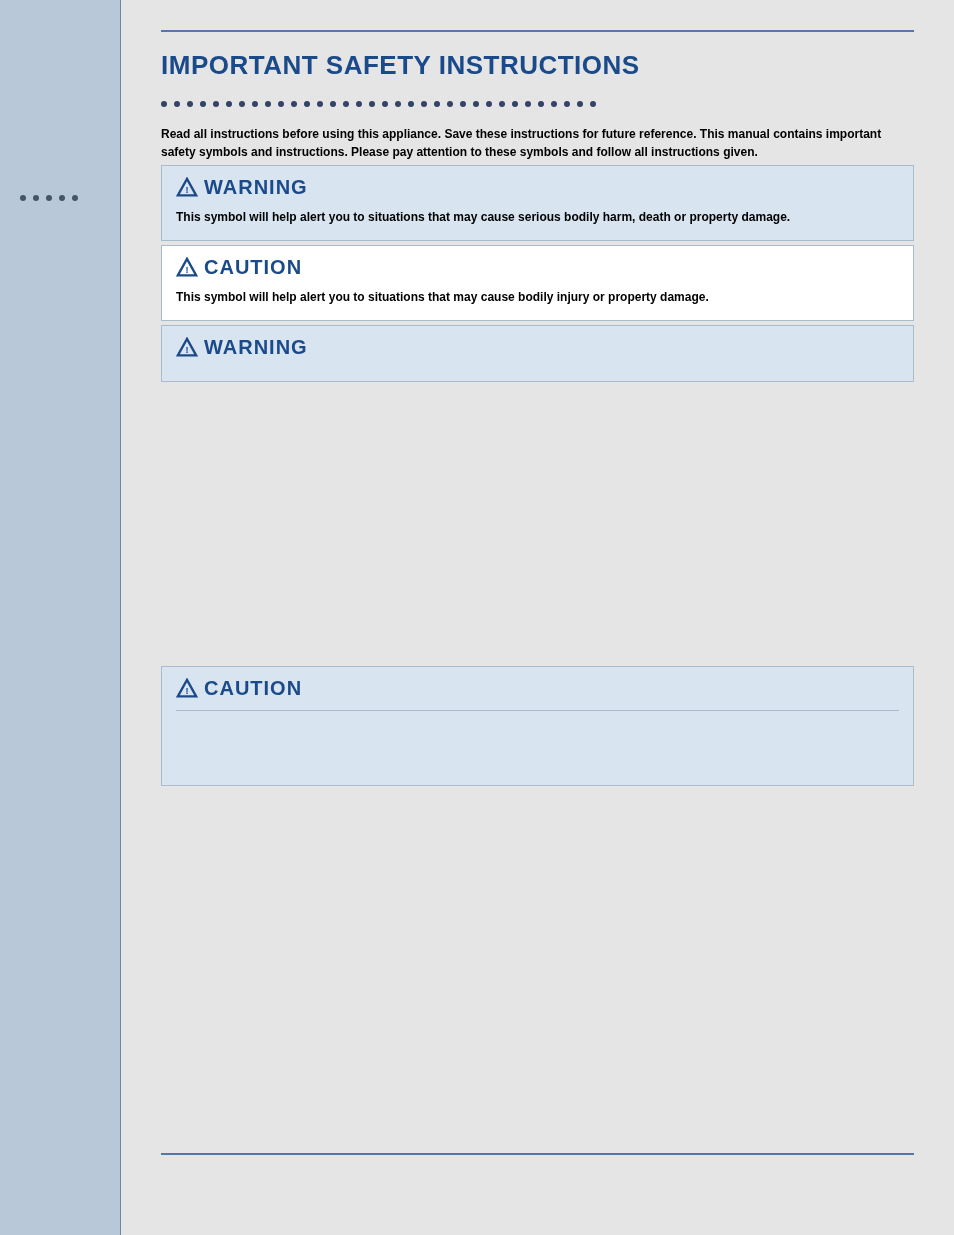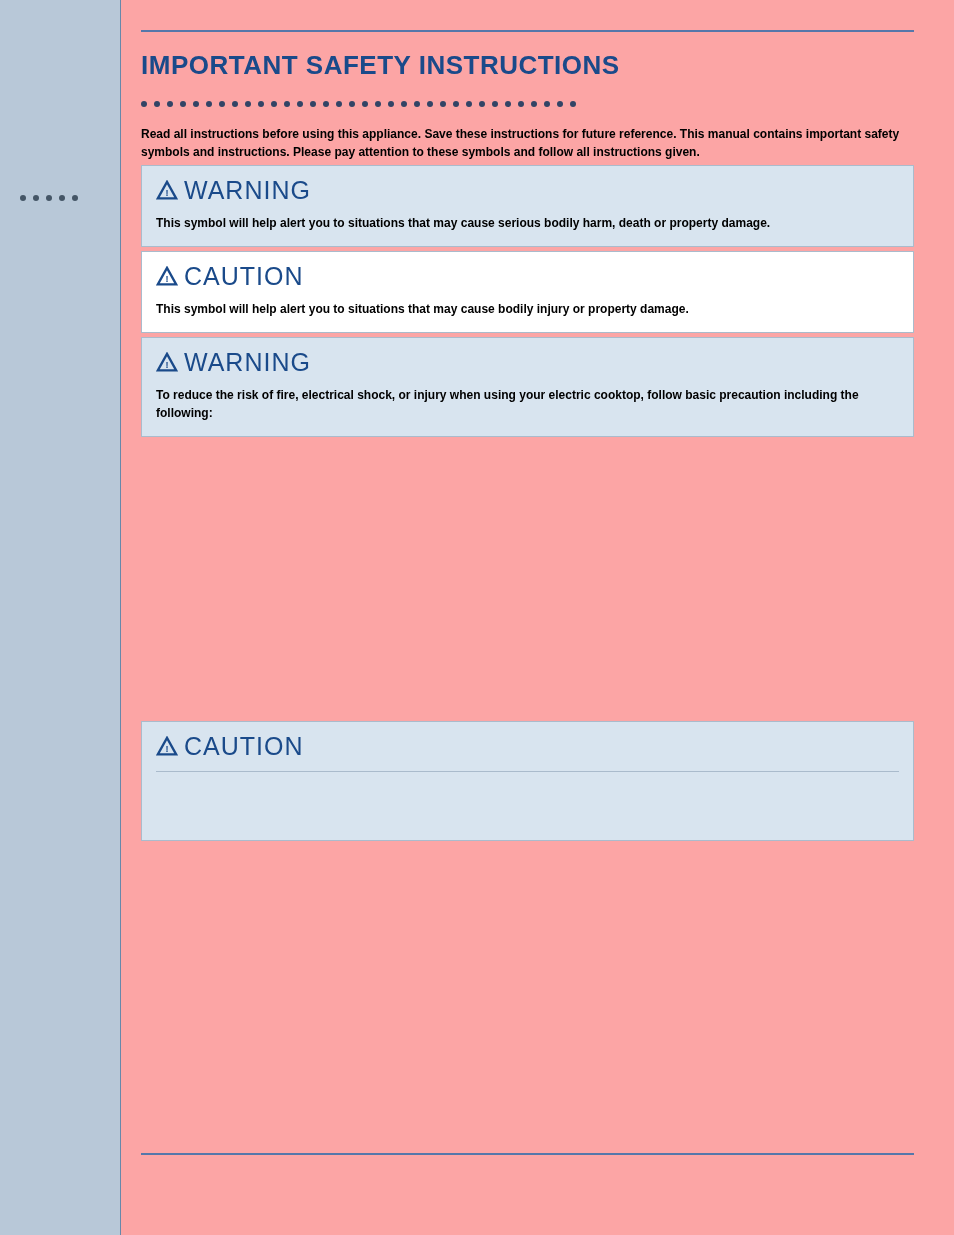--- a/index.html
+++ b/index.html
@@ -18,23 +18,23 @@
 
     .left-sidebar {
       width: 120px;
       min-height: 1235px;
       background-color: #b8c8d8;
       flex-shrink: 0;
     }
 
     .main-content {
       flex: 1;
-      background-color: #fca5a5;
+      background-color: #e5e5e5;
       min-height: 1235px;
-      padding: 30px 40px 40px 20px;
+      padding: 30px 40px 40px 40px;
       border-left: 1px solid #6688aa;
       border-right: none;
       position: relative;
     }
 
     
     .top-rule {
       border: none;
       border-top: 2px solid #5577aa;
       margin-bottom: 18px;
@@ -119,22 +119,22 @@
       margin-bottom: 8px;
     }
 
     .alert-icon {
       width: 22px;
       height: 22px;
       flex-shrink: 0;
     }
 
     .alert-title {
-      font-size: 25px;
-      font-weight: 400;
+      font-size: 20px;
+      font-weight: 700;
       color: #1a4a8a;
       letter-spacing: 1px;
     }
 
     .alert-body {
       font-size: 12px;
       font-weight: 700;
       color: #000000;
       line-height: 1.5;
       margin-top: 9px;
@@ -257,21 +257,20 @@
     </div>
 
     <div class="alert-box warning-box" style="margin-top:4px;">
       <div class="alert-header">
         <svg class="alert-icon" viewBox="0 0 24 24" xmlns="http://www.w3.org/2000/svg">
           <path d="M12 2 L22 20 L2 20 Z" fill="none" stroke="#1a4a8a" stroke-width="2.5"></path>
           <text x="12" y="17" text-anchor="middle" font-size="10" font-weight="bold" fill="#1a4a8a">!</text>
         </svg>
         <span class="alert-title">WARNING</span>
       </div>
-      <p class="alert-body">To reduce the risk of fire, electrical shock, or injury when using your electric cooktop, follow basic precaution including the following:</p>
     </div>
 
     <div class="spacer-block"></div>
 
     <div class="bottom-caution-box">
       <div class="alert-header">
         <svg class="alert-icon" viewBox="0 0 24 24" xmlns="http://www.w3.org/2000/svg">
           <path d="M12 2 L22 20 L2 20 Z" fill="none" stroke="#1a4a8a" stroke-width="2.5"></path>
           <text x="12" y="17" text-anchor="middle" font-size="10" font-weight="bold" fill="#1a4a8a">!</text>
         </svg>

